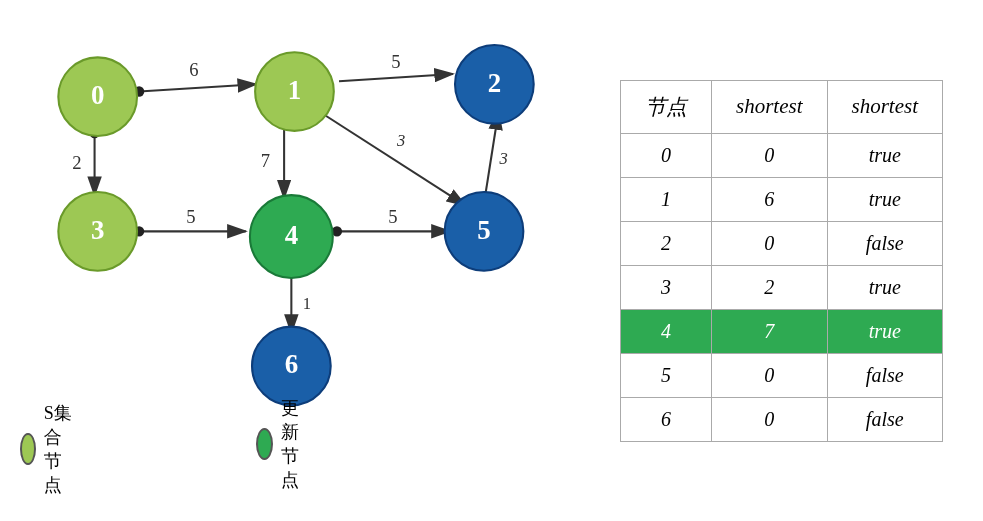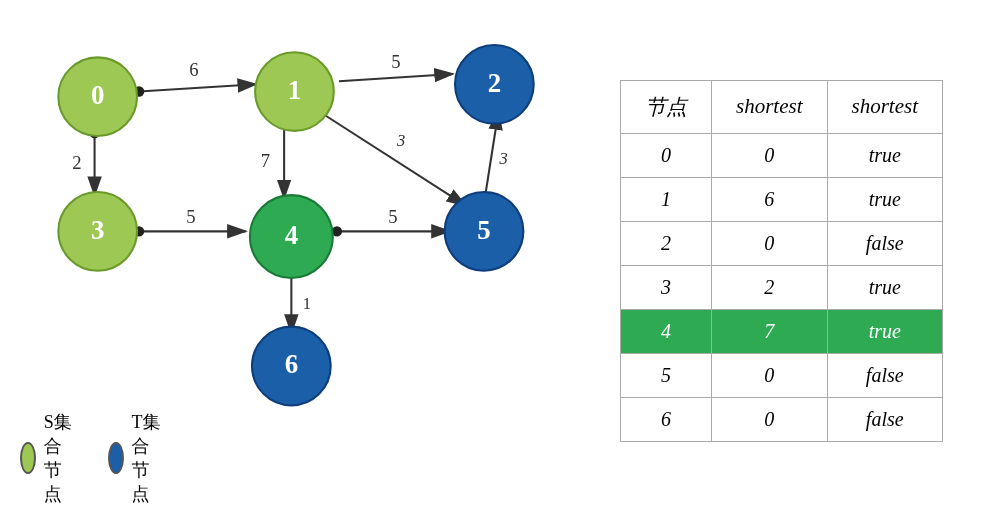--- a/index.html
+++ b/index.html
@@ -159,30 +159,30 @@
       <circle cx="262" cy="215" r="40" fill="#2eaa52" stroke="#1a7a38" stroke-width="2"></circle>
       <text x="262" y="222" font-size="26" fill="#fff" font-family="Times New Roman" font-weight="bold" text-anchor="middle">4</text>
 
       <circle cx="448" cy="210" r="38" fill="#1a5fa8" stroke="#0d3d7a" stroke-width="2"></circle>
       <text x="448" y="217" font-size="26" fill="#fff" font-family="Times New Roman" font-weight="bold" text-anchor="middle">5</text>
 
       <circle cx="262" cy="340" r="38" fill="#1a5fa8" stroke="#0d3d7a" stroke-width="2"></circle>
       <text x="262" y="347" font-size="26" fill="#fff" font-family="Times New Roman" font-weight="bold" text-anchor="middle">6</text>
     </svg>
 
-    <div class="legend" style="bottom:5px; left:0;">
+    <div class="legend" style="bottom:14px; left:0;">
       <div class="legend-item">
         <div class="legend-circle s-set"></div>
         <span>S集合节点</span>
       </div>
-      <div class="legend-item">
-        <div class="legend-circle t-set"></div>
-        <span>T集合节点</span>
+      <div style="width:100%;"></div>
+      <div class="legend-item" style="margin-top:-10px;">
+        <div class="legend-circle update"></div>
+        <span>更新节点</span>
       </div>
-      <div style="width:100%;"></div>
     </div>
   </div>
 
   <div class="table-area">
     <table>
       <thead>
         <tr>
           <th>节点</th>
           <th><em>shortest</em></th>
           <th><em>shortest</em></th>

